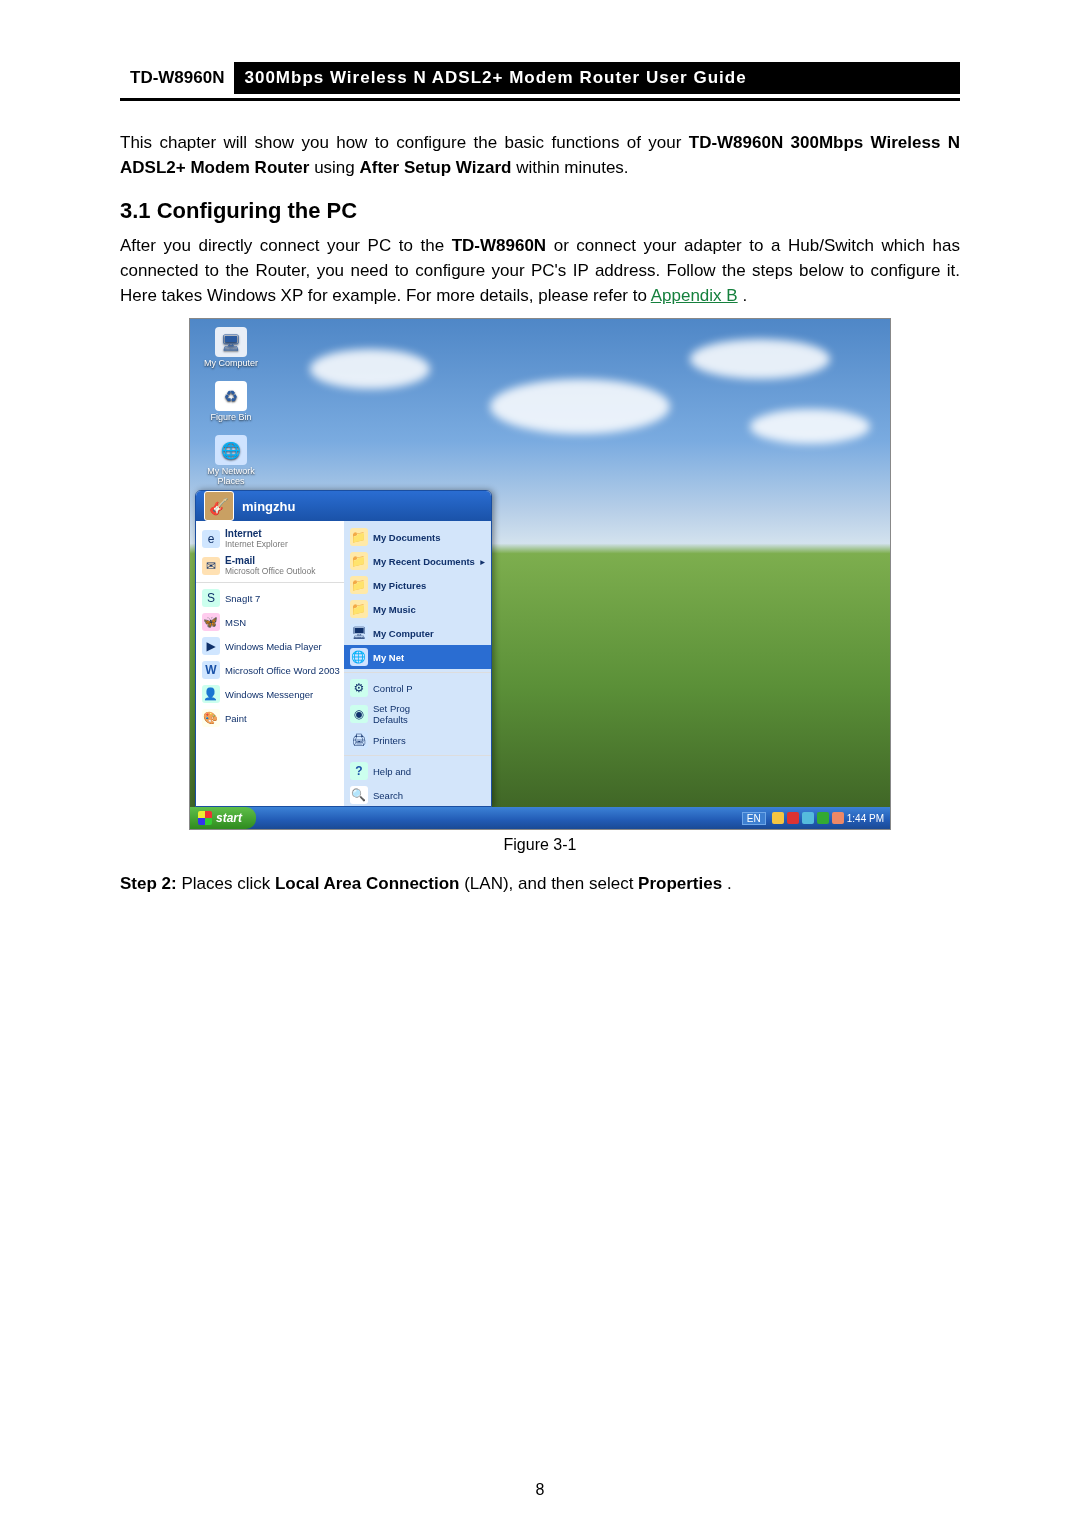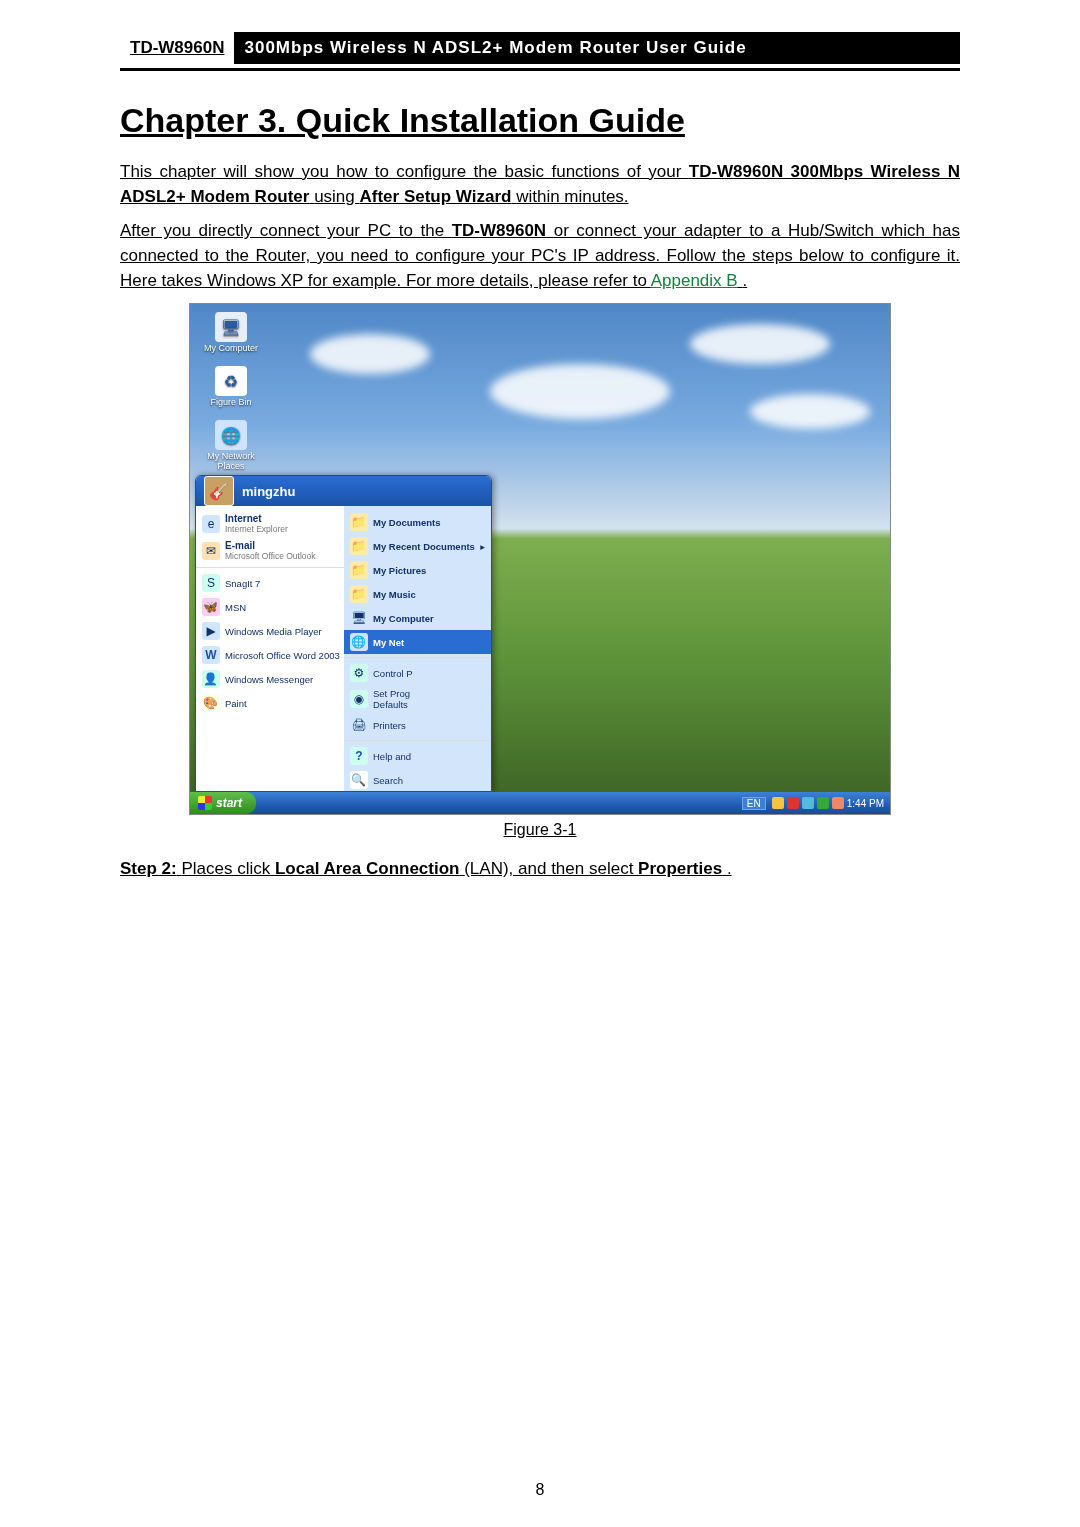--- a/index.html
+++ b/index.html
@@ -7,22 +7,21 @@
     background: #fff;
     font-family: Arial, Helvetica, sans-serif;
     color: #000;
   }
   .page {
     width: 1080px;
     min-height: 1527px;
     margin: 0 auto;
     position: relative;
     box-sizing: border-box;
-    padding: 32px 120px 0 120px;
-    text-decoration: underline;
+    padding: 62px 120px 0 120px;
   }
 
   
   .hdr {
     display: flex;
     align-items: stretch;
     border-bottom: 3px solid #000;
     padding-bottom: 4px;
     margin-bottom: 30px;
   }
@@ -214,30 +213,30 @@
 </head>
 <body>
 
 <div class="page">
 
   <div class="hdr">
     <div class="hdr-left">TD-W8960N</div>
     <div class="hdr-right">300Mbps Wireless N ADSL2+ Modem Router User Guide</div>
   </div>
 
-  <h1 class="chapter">Chapter 3. Quick Installation Guide</h1>
 
   <p class="body">
     <span>This chapter will show you how to configure the basic functions of your </span>
     <b>TD-W8960N 300Mbps Wireless N ADSL2+ Modem Router</b>
     <span> using </span>
     <b>After Setup Wizard</b>
     <span> within minutes.</span>
   </p>
 
+  <h2 class="section">3.1   Configuring the PC</h2>
 
   <p class="body">
     <span>After you directly connect your PC to the </span>
     <b>TD-W8960N</b>
     <span> or connect your adapter to a Hub/Switch which has connected to the Router, you need to configure your PC's IP address. Follow the steps below to configure it. Here takes Windows XP for example. For more details, please refer to </span>
     <span class="link">Appendix B</span>
     <span>.</span>
   </p>
 
 

